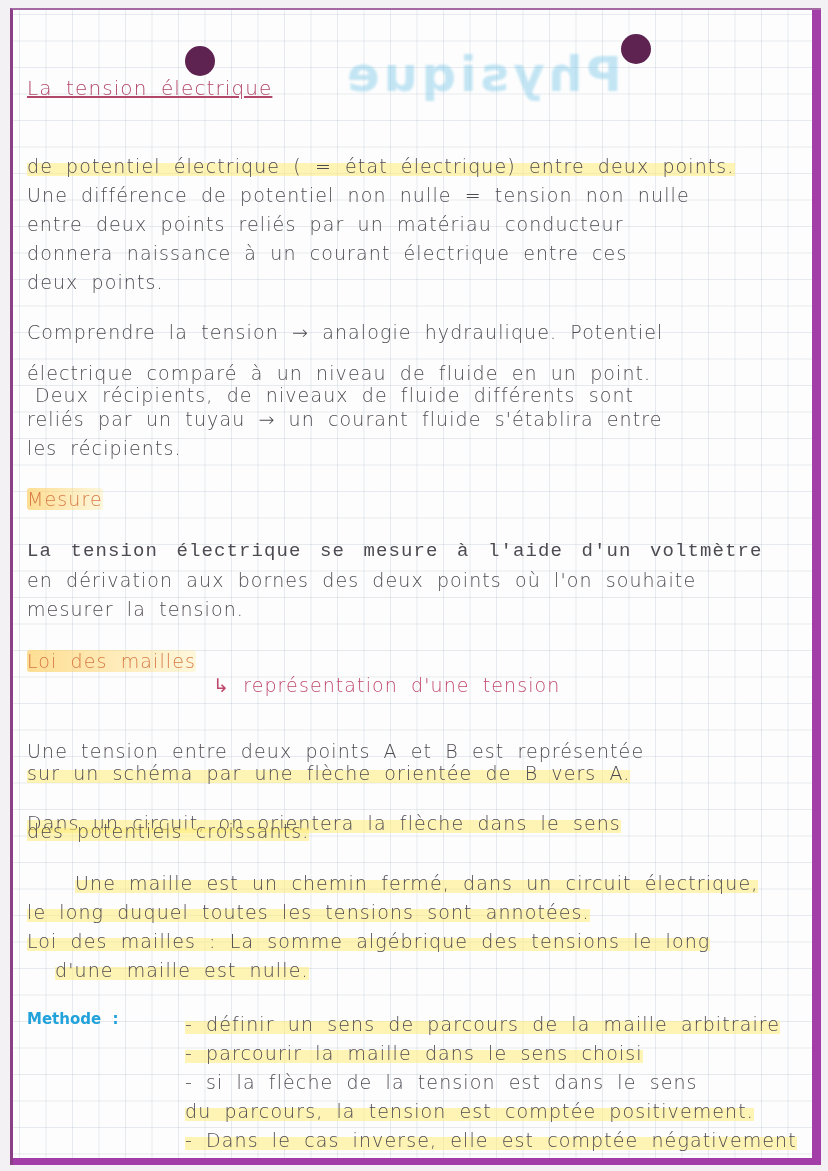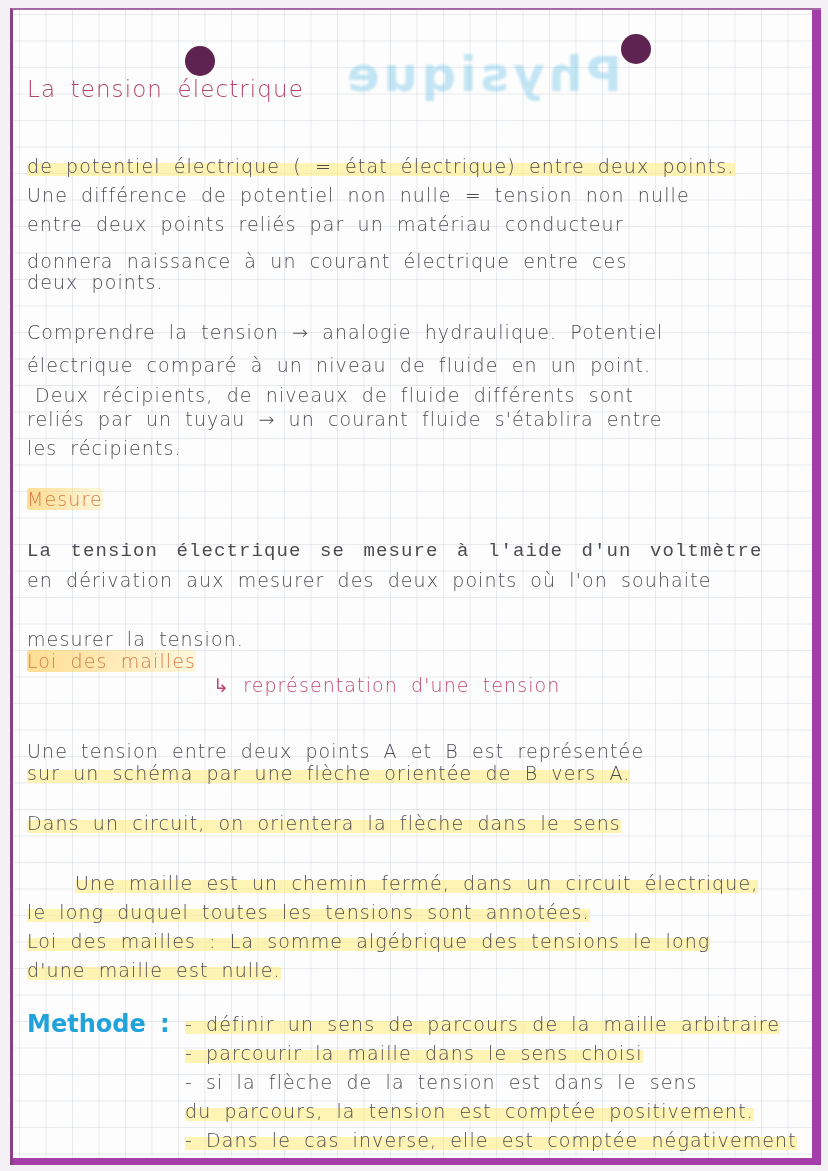--- a/index.html
+++ b/index.html
@@ -37,25 +37,25 @@
     font-family:"DejaVu Sans", sans-serif; font-weight:bold;
     font-size:48px; color:#7cc8e8; opacity:0.45;
     transform:scaleX(-1); letter-spacing:4px; filter:blur(1.2px);
   }
   .line {
     position:absolute; left:14px; white-space:nowrap;
     font-family:"DejaVu Sans", sans-serif; font-weight:300;
     font-size:19px; color:#4e4a52; letter-spacing:1.1px;
     word-spacing:6px;
   }
-  .title { color:#b2476a; font-size:23px; }
+  .title { color:#b2476a; font-size:20px;text-decoration:underline; }
   .label-orange { color:#d87a45; }
   .label-pink { color:#c0496e; }
   .label-blue {
-    color:#22a2db; font-weight:bold; font-size:24px;
+    color:#22a2db; font-weight:bold; font-size:15px;
     font-family:"DejaVu Sans", sans-serif; letter-spacing:0px;
   }
   .hl {
     background:linear-gradient(to bottom, transparent 35%, rgba(255,236,120,0.55) 35%, rgba(255,236,120,0.55) 95%, transparent 95%);
     border-radius:2px;
   }
   .hl-strong {
     background:linear-gradient(to right, rgba(255,205,90,0.65), rgba(255,230,120,0.25));
     border-radius:3px;
   }
@@ -68,49 +68,50 @@
   <div class="bottom-edge"></div>
   <div class="hole" style="left:172px; top:36px;"></div>
   <div class="hole" style="left:608px; top:24px;"></div>
   <div class="ghost">Physique</div>
 
   <div class="line title" style="top:66px;">La tension électrique</div>
 
   <div class="line" style="top:145px;"><span class="hl">de potentiel électrique ( = état électrique) entre deux points.</span></div>
   <div class="line" style="top:174px;">Une différence de potentiel non nulle = tension non nulle</div>
   <div class="line" style="top:203px;">entre deux points reliés par un matériau conducteur</div>
-  <div class="line" style="top:232px;margin-top:8px;">donnera naissance à un courant électrique entre ces</div>
+  <div class="line" style="top:232px;">donnera naissance à un courant électrique entre ces</div>
   <div class="line" style="top:261px;">deux points.</div>
 
   <div class="line" style="top:311px;">Comprendre la tension → analogie hydraulique. Potentiel</div>
-  <div class="line" style="top:344px;text-align:right;">électrique comparé à un niveau de fluide en un point.</div>
+  <div class="line" style="top:352px;text-align:right;">électrique comparé à un niveau de fluide en un point.</div>
   <div class="line" style="top:374px;margin-left:8px;">Deux récipients, de niveaux de fluide différents sont</div>
   <div class="line" style="top:398px;">reliés par un tuyau → un courant fluide s'établira entre</div>
   <div class="line" style="top:427px;">les récipients.</div>
 
   <div class="line" style="top:478px;">
     <span class="label-orange hl-strong">Mesure</span>
   </div>
   <div class="line" style="top:530px;font-family:Liberation Mono, monospace;">La tension électrique se mesure à l'aide d'un voltmètre</div>
-  <div class="line" style="top:559px;">en dérivation aux mesurer des deux points où l'on souhaite</div>
-  <div class="line" style="top:588px;margin-top:30px;">mesurer la tension.</div>
+  <div class="line" style="top:559px;">en dérivation aux bornes des deux points où l'on souhaite</div>
+  <div class="line" style="top:588px;">mesurer la tension.</div>
 
   <div class="line" style="top:640px;">
     <span class="label-orange hl-strong">Loi des mailles</span>
   </div>
   <div class="line label-pink" style="top:664px; left:200px;">↳ représentation d'une tension</div>
 
   <div class="line" style="top:723px;margin-top:7px;">Une tension entre deux points A et B est représentée</div>
   <div class="line" style="top:752px;"><span class="hl">sur un schéma par une flèche orientée de B vers A.</span></div>
   <div class="line" style="top:802px;"><span class="hl">Dans un circuit, on orientera la flèche dans le sens</span></div>
+  <div class="line" style="top:810px;"><span class="hl">des potentiels croissants.</span></div>
 
   <div class="line" style="top:862px;margin-left:48px;"><span class="hl">Une maille est un chemin fermé, dans un circuit électrique,</span></div>
   <div class="line" style="top:891px;"><span class="hl">le long duquel toutes les tensions sont annotées.</span></div>
   <div class="line" style="top:920px;"><span class="hl">Loi des mailles : La somme algébrique des tensions le long</span></div>
-  <div class="line" style="top:949px;"><span class="hl">d'une maille est nulle.</span></div>
+  <div class="line" style="top:949px;margin-left:28px;"><span class="hl">d'une maille est nulle.</span></div>
 
   <div class="line label-blue" style="top:1000px;">Methode :</div>
   <div class="line" style="top:1003px; left:172px;"><span class="hl">- définir un sens de parcours de la maille arbitraire</span></div>
   <div class="line" style="top:1032px; left:172px;"><span class="hl">- parcourir la maille dans le sens choisi</span></div>
   <div class="line" style="top:1061px; left:172px;">- si la flèche de la tension est dans le sens</div>
   <div class="line" style="top:1090px; left:172px;"><span class="hl">du parcours, la tension est comptée positivement.</span></div>
   <div class="line" style="top:1119px; left:172px;"><span class="hl">- Dans le cas inverse, elle est comptée négativement</span></div>
 </div>
 
 </body></html>

